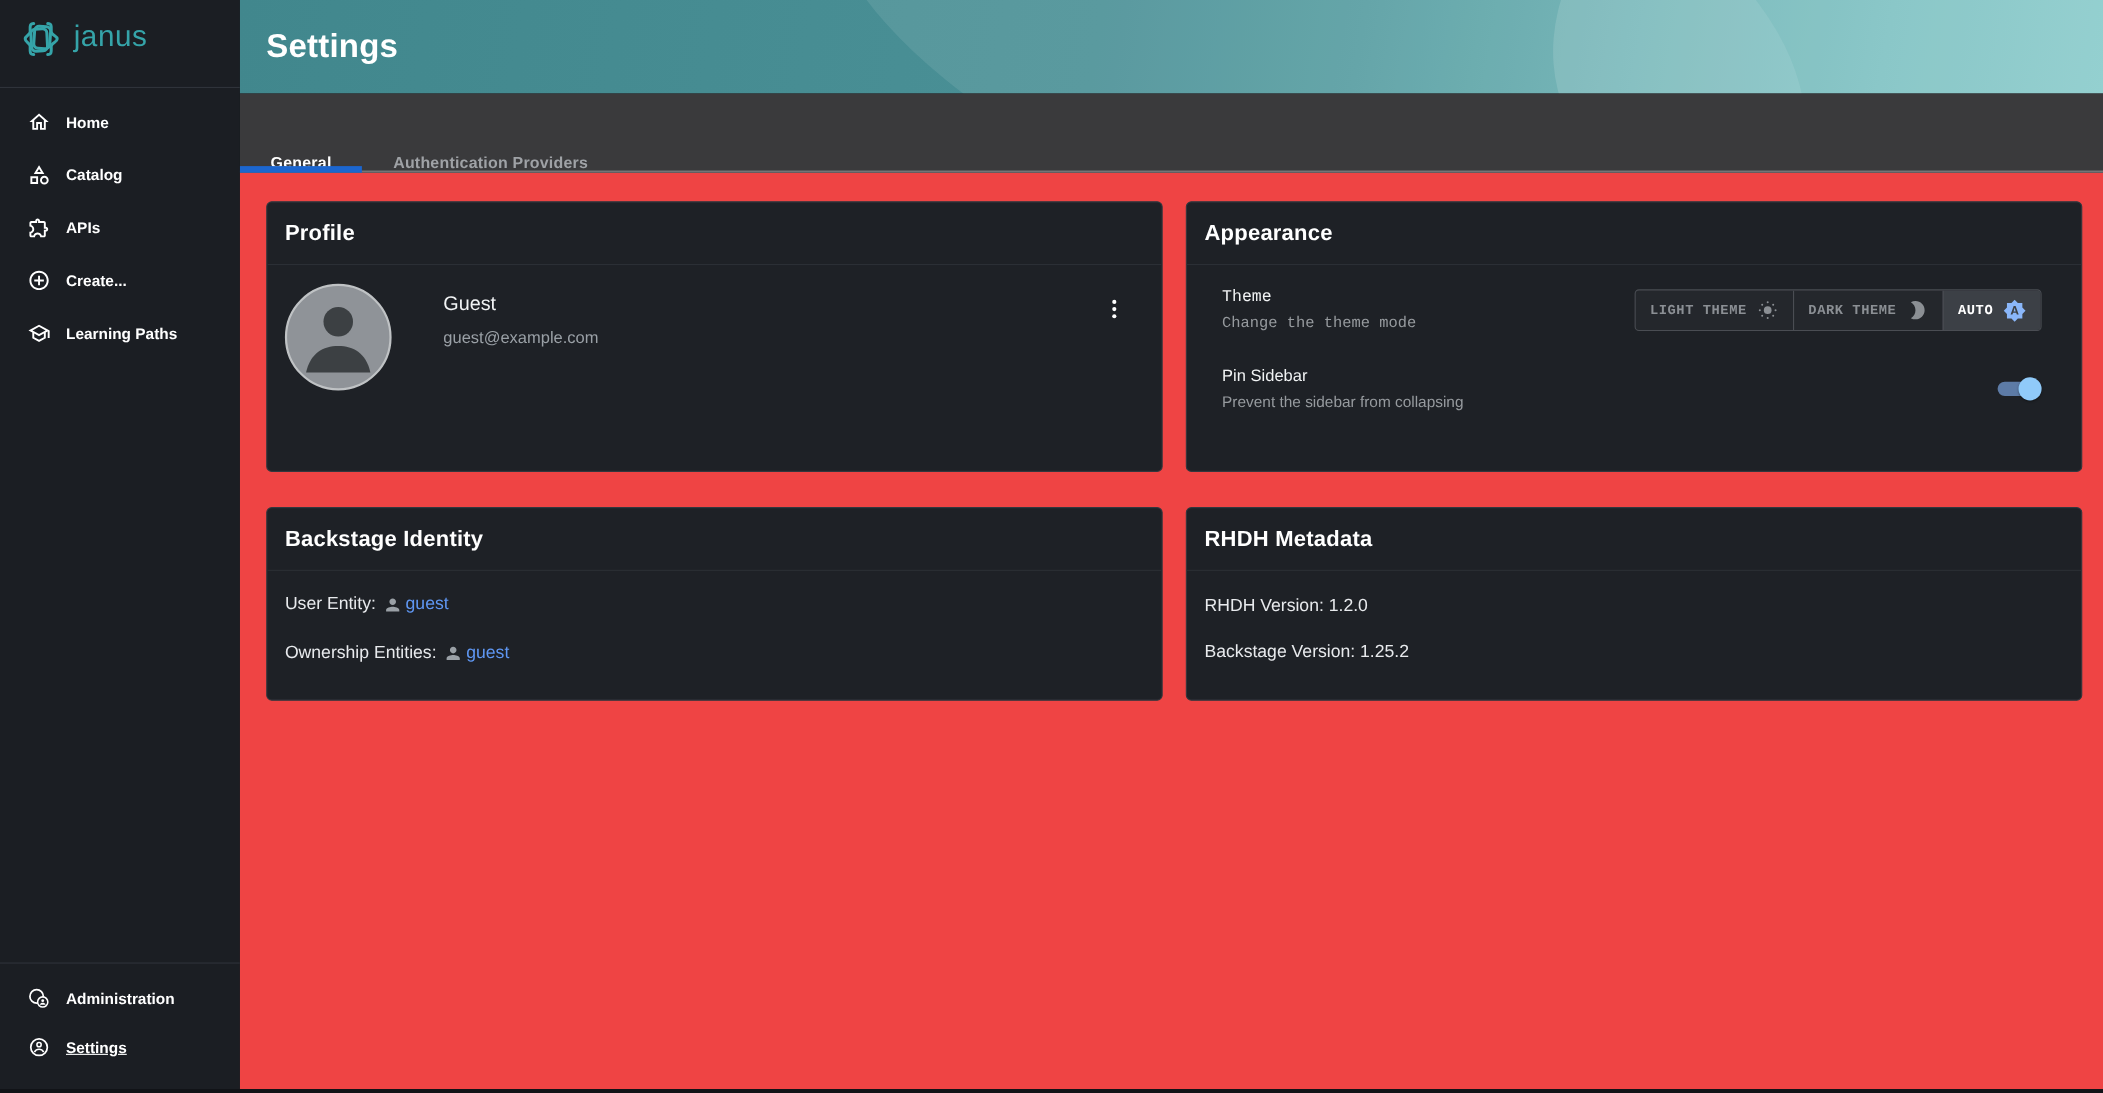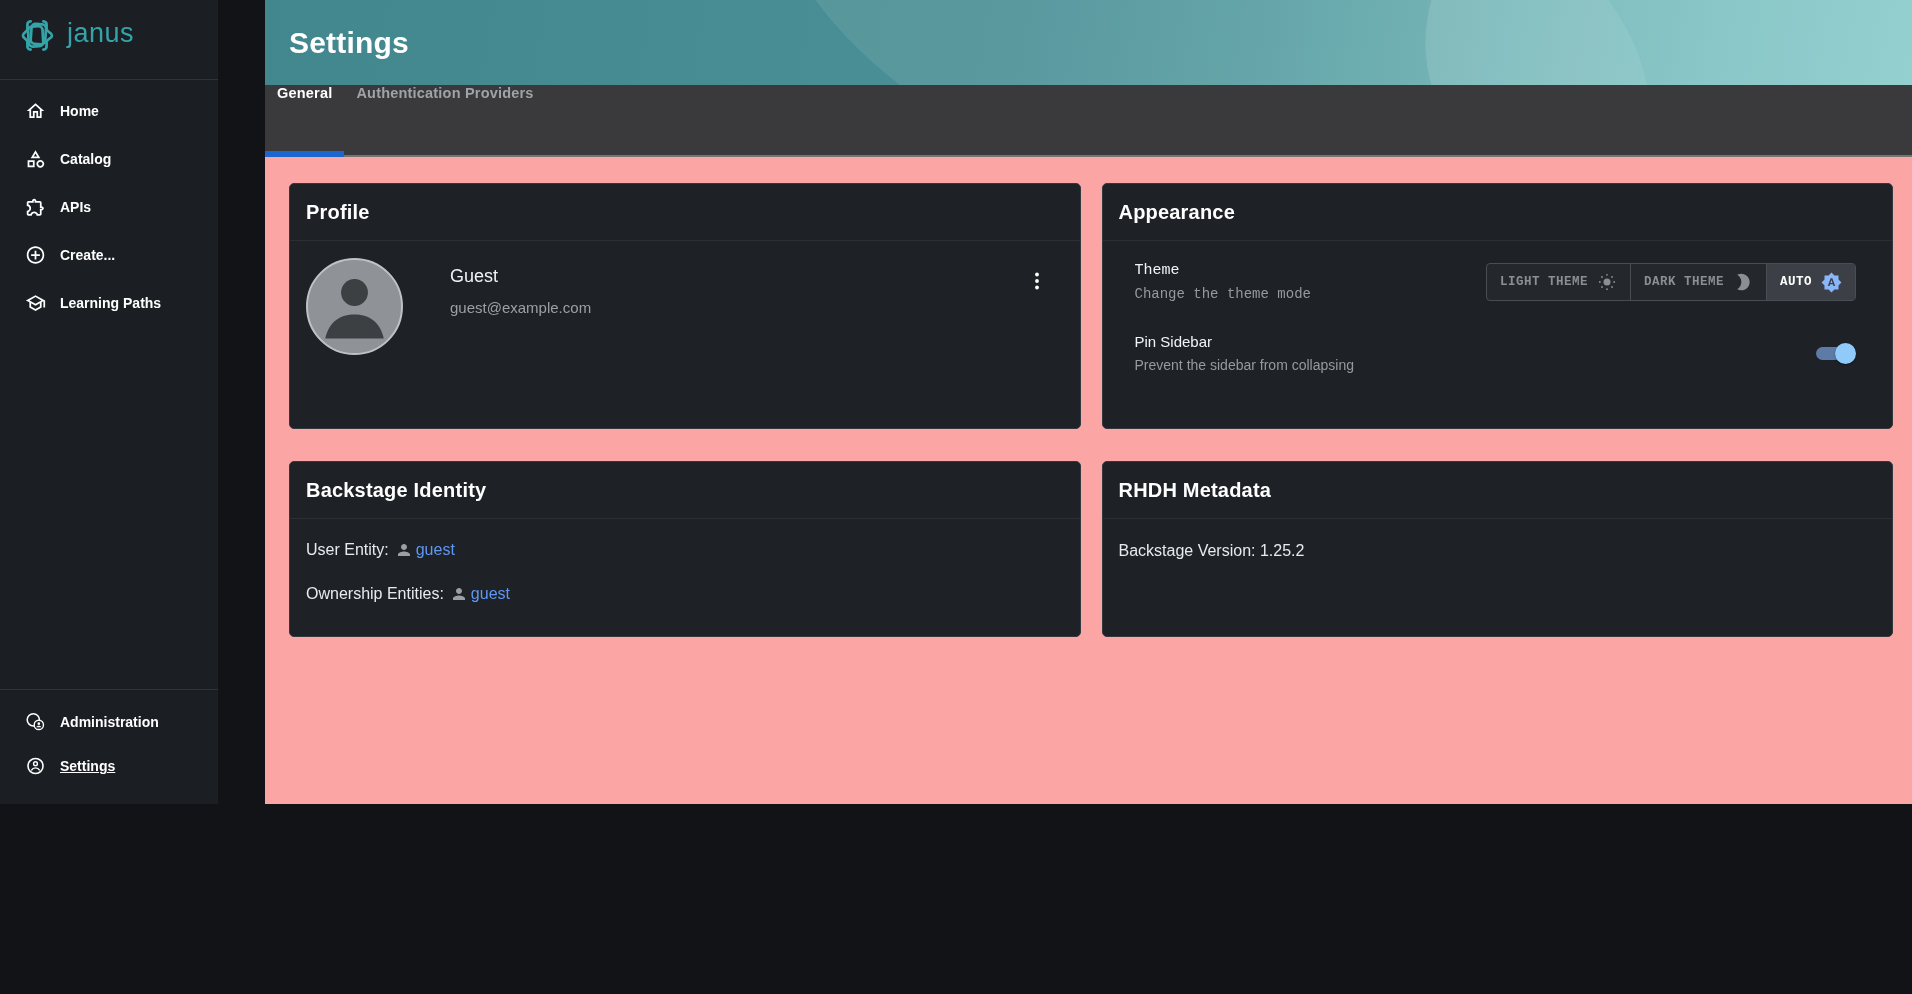--- a/index.html
+++ b/index.html
@@ -1,18 +1,18 @@
 <!DOCTYPE html>
 <html><head>
 <meta charset="utf-8">
 <style>
   * { margin:0; padding:0; box-sizing:border-box; }
   html,body { width:1912px; height:994px; overflow:hidden; }
   body { font-family:"Liberation Sans", sans-serif; background:#111317; color:#e8eaed; }
-  .app { display:flex; width:1912px; height:804px;gap:47px; }
+  .app { display:flex; width:1912px; height:990px; }
 
   
   .sidebar { width:218px; flex-shrink:0; background:#1b1e23; display:flex; flex-direction:column; position:relative; z-index:3; }
   .logo-row { height:70px; display:flex; align-items:center; padding-left:16px; gap:9px; cursor:pointer; }
   .brand-name { color:#35a4a9; font-size:27px; font-weight:400; letter-spacing:.5px; line-height:1; padding-bottom:4px; }
   .side-item { display:flex; align-items:center; gap:14px; padding-left:25px; height:38px; color:#fff; font-size:14px; font-weight:700; cursor:pointer; }
   .side-item .ic { width:21px; height:21px; display:flex; align-items:center; justify-content:center; flex-shrink:0; }
   .side-divider { height:1px; background:#2f333a; margin-top:9px; }
   .side-nav { padding-top:7px;text-align:right; }
   .side-nav .side-item { height:48px; }
@@ -27,26 +27,26 @@
   .page-header { height:85px; flex-shrink:0; position:relative; overflow:hidden; display:flex; align-items:center; padding-left:24px;
     background:linear-gradient(100deg,#41878d 0%,#4a9096 46%,#569da1 60%,#68afb1 74%,#79bfc0 88%,#85c9c9 100%); }
   .page-header::before { content:""; position:absolute; left:30%; top:-260%; width:55%; height:520%; border-radius:50%;
     background:rgba(255,255,255,0.09); transform:rotate(18deg); }
   .page-header::after { content:""; position:absolute; right:-18%; top:-300%; width:48%; height:560%; border-radius:50%;
     background:rgba(255,255,255,0.13); transform:rotate(-14deg); }
   .page-title { position:relative; z-index:1; color:#fff; font-size:30px; font-weight:700; letter-spacing:.2px; }
 
   .tabbar { height:72px; flex-shrink:0; background:#3a3a3c; display:flex; position:relative; }
   .tabbar::after { content:""; position:absolute; left:0; right:0; bottom:0; height:2px; background:rgba(255,255,255,0.30); }
-  .tab { padding:0 12px; display:flex; align-items:flex-start; font-size:14.5px; font-weight:600; color:#9fa2a6; cursor:pointer; position:relative; letter-spacing:.2px; }
+  .tab { padding:0 28px; display:flex; align-items:flex-end; font-size:14.5px; font-weight:600; color:#9fa2a6; cursor:pointer; position:relative; letter-spacing:.2px; }
   .tab.active { color:#ffffff; }
   .tab.active .tab-indicator { position:absolute; left:0; right:0; bottom:0; height:6px; background:#1c66cf; z-index:2; }
 
   
-  .content { flex:1; background:#fca5a5; padding:26px 19px 0 24px; display:grid; grid-template-columns:1fr 1fr; gap:32px 21px; align-content:start; }
+  .content { flex:1; background:#ef4444; padding:26px 19px 0 24px; display:grid; grid-template-columns:1fr 1fr; gap:32px 21px; align-content:start; }
   .card { background:#1e2126; border:1px solid #33373e; border-radius:5px; display:flex; flex-direction:column; overflow:hidden; }
   .card.row1 { height:246px; }
   .card.row2 { height:176px; }
   .card-header { padding:17px 16px 16px; }
   .card-title { color:#fff; font-size:20px; font-weight:700; letter-spacing:.2px; }
   .card-sep { height:1px; background:#2b2f35; flex-shrink:0; }
   .card-body { flex:1; position:relative; }
 
   
   .profile-body { padding:17px 16px; display:flex; }
@@ -310,20 +310,24 @@
         </div>
       </section>
 
       <section class="card row2">
         <div class="card-header">
           <span class="card-title">RHDH Metadata</span>
         </div>
         <div class="card-sep"></div>
         <div class="card-body plain-body">
           <div class="meta-row">
+            <span>RHDH Version:</span>
+            <span>1.2.0</span>
+          </div>
+          <div class="meta-row">
             <span>Backstage Version:</span>
             <span>1.25.2</span>
           </div>
         </div>
       </section>
 
     </div>
   </div>
 </div>
 

